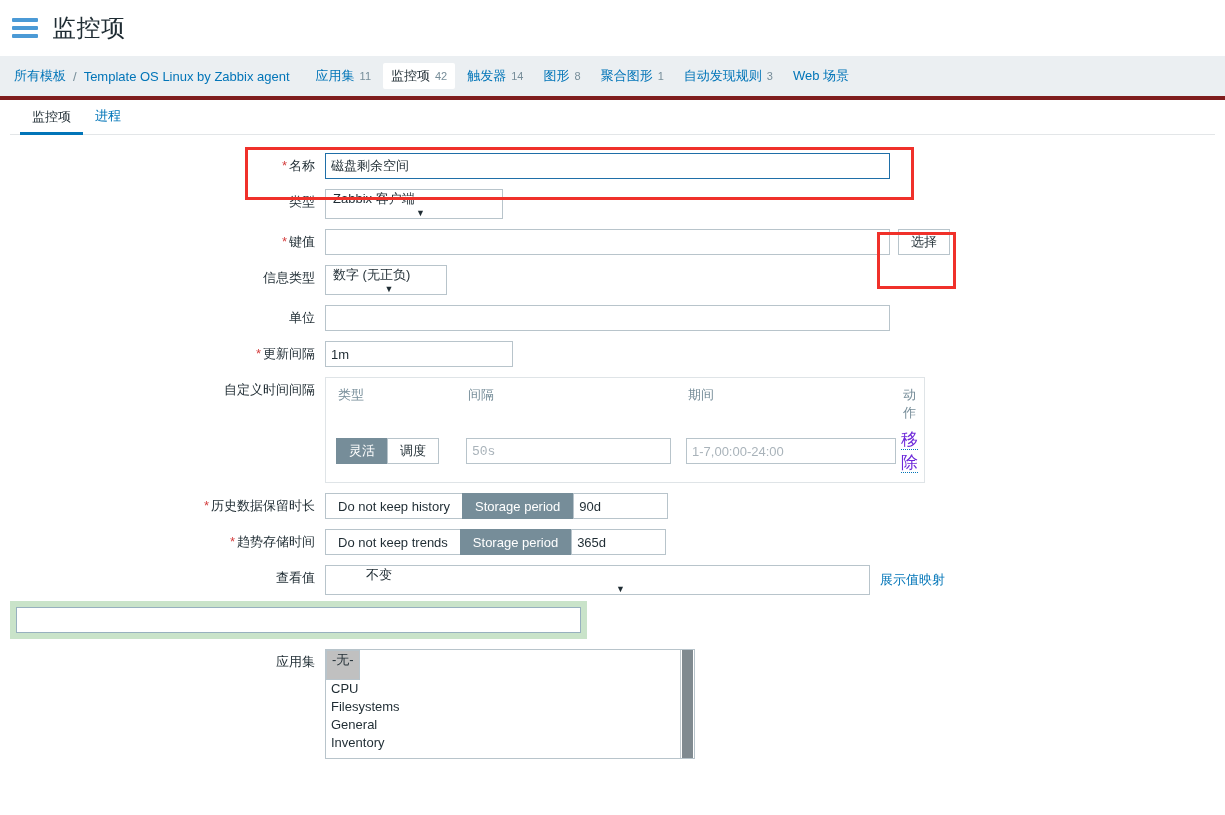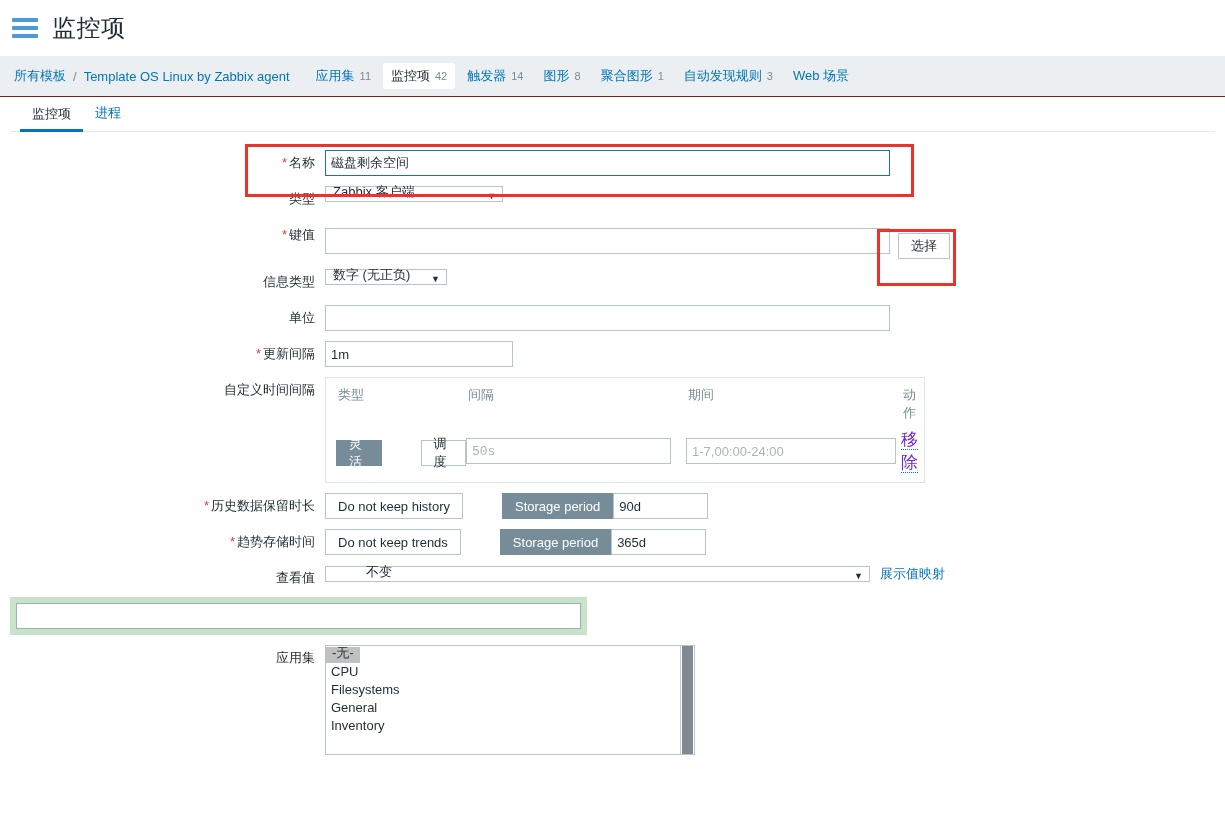--- a/index.html
+++ b/index.html
@@ -9,21 +9,21 @@
     font-family:"Liberation Sans","DejaVu Sans",sans-serif;
     font-size:12px;color:#1f2c33;
     -webkit-font-smoothing:antialiased;
   }
   
   .header{height:56px;display:flex;align-items:center;padding-left:12px;background:#fff;}
   .burger{width:26px;height:20px;display:flex;flex-direction:column;justify-content:space-between;cursor:pointer;margin-right:14px;}
   .burger i{display:block;height:4px;background:#4b9ad6;border-radius:1px;}
   .page-title{font-size:24px;font-weight:400;color:#1f2c33;letter-spacing:.5px;}
   
-  .crumbbar{background:#ebeff2;height:40px;display:flex;align-items:center;padding:0 0 0 14px;border-bottom:1px solid #7f1d1d;}
+  .crumbbar{background:#ebeff2;height:40px;display:flex;align-items:center;padding:0 0 0 14px;border-bottom:4px solid #7f1d1d;}
   .crumbbar a{color:#0275b8;text-decoration:none;font-size:13px;}
   .crumb-static{color:#1f2c33;font-size:13px;}
   .sep{color:#768d99;margin:0 7px;font-size:13px;}
   .tpl-link{margin-right:18px;}
   .crumb-item{display:inline-flex;align-items:baseline;padding:4px 8px;margin-right:4px;border-radius:2px;font-size:13px;}
   .crumb-item .cnt{color:#768d99;font-size:11px;margin-left:5px;}
   .crumb-item.active{background:#fff;}
   
   .content{background:#fff;margin:0 10px;}
   .tabs{display:flex;align-items:flex-end;border-bottom:1px solid #e3e6e8;height:34px;padding-left:10px;}
@@ -34,35 +34,35 @@
   .row{display:flex;align-items:flex-start;margin-bottom:10px;}
   .lbl{width:305px;text-align:right;padding-right:10px;font-size:13px;color:#1f2c33;line-height:26px;flex:none;}
   .req{color:#d43f3f;margin-right:2px;}
   .ctl{display:flex;align-items:center;}
   input.txt{
     height:24px;border:1px solid #b8c4cb;background:#fff;color:#1f2c33;
     font-family:inherit;font-size:13px;padding:0 5px;box-sizing:border-box;outline:none;
   }
   input.txt::placeholder{color:#a9b3ba;}
   .sel{
-    height:16px;border:1px solid #b8c4cb;background:#fff;font-size:13px;color:#1f2c33;
-    display:inline-flex;align-items:flex-end;padding:0 6px 0 7px;box-sizing:border-box;cursor:pointer;
+    height:30px;border:1px solid #b8c4cb;background:#fff;font-size:13px;color:#1f2c33;
+    display:inline-flex;align-items:center;padding:0 6px 0 7px;box-sizing:border-box;cursor:pointer;flex-direction:column;
   }
   .sel .cap{margin-right:auto;}
   .caret{font-size:9px;color:#1f2c33;margin-left:12px;}
   .btn{
     height:24px;border:1px solid #b8c4cb;background:#fff;color:#1f2c33;font-size:13px;
-    font-family:inherit;padding:0 12px;cursor:pointer;box-sizing:border-box;margin-top:11px;
+    font-family:inherit;padding:0 12px;cursor:pointer;box-sizing:border-box;
   }
   
   .focusline{border:1px solid #1f6fa8 !important;}
   
   .redbox{position:absolute;border:3px solid #f0312a;pointer-events:none;}
   
-  .tgl{display:inline-flex;gap:40px;}
+  .tgl{display:inline-flex;}
   .tgl .opt{
     height:26px;border:1px solid #b8c4cb;background:#fff;color:#1f2c33;font-size:13px;
     display:inline-flex;align-items:center;justify-content:center;padding:0 12px;cursor:pointer;
     box-sizing:border-box;margin-left:-1px;
   }
   .tgl .opt:first-child{margin-left:0;}
   .tgl .opt.on{background:#768d99;color:#fff;border-color:#768d99;}
   
   .interval-box{border:1px solid #dfe4e7;padding:8px 10px 8px 10px;box-sizing:border-box;width:600px;}
   .ci-head{display:flex;color:#768d99;font-size:13px;padding:0 0 6px 2px;}

